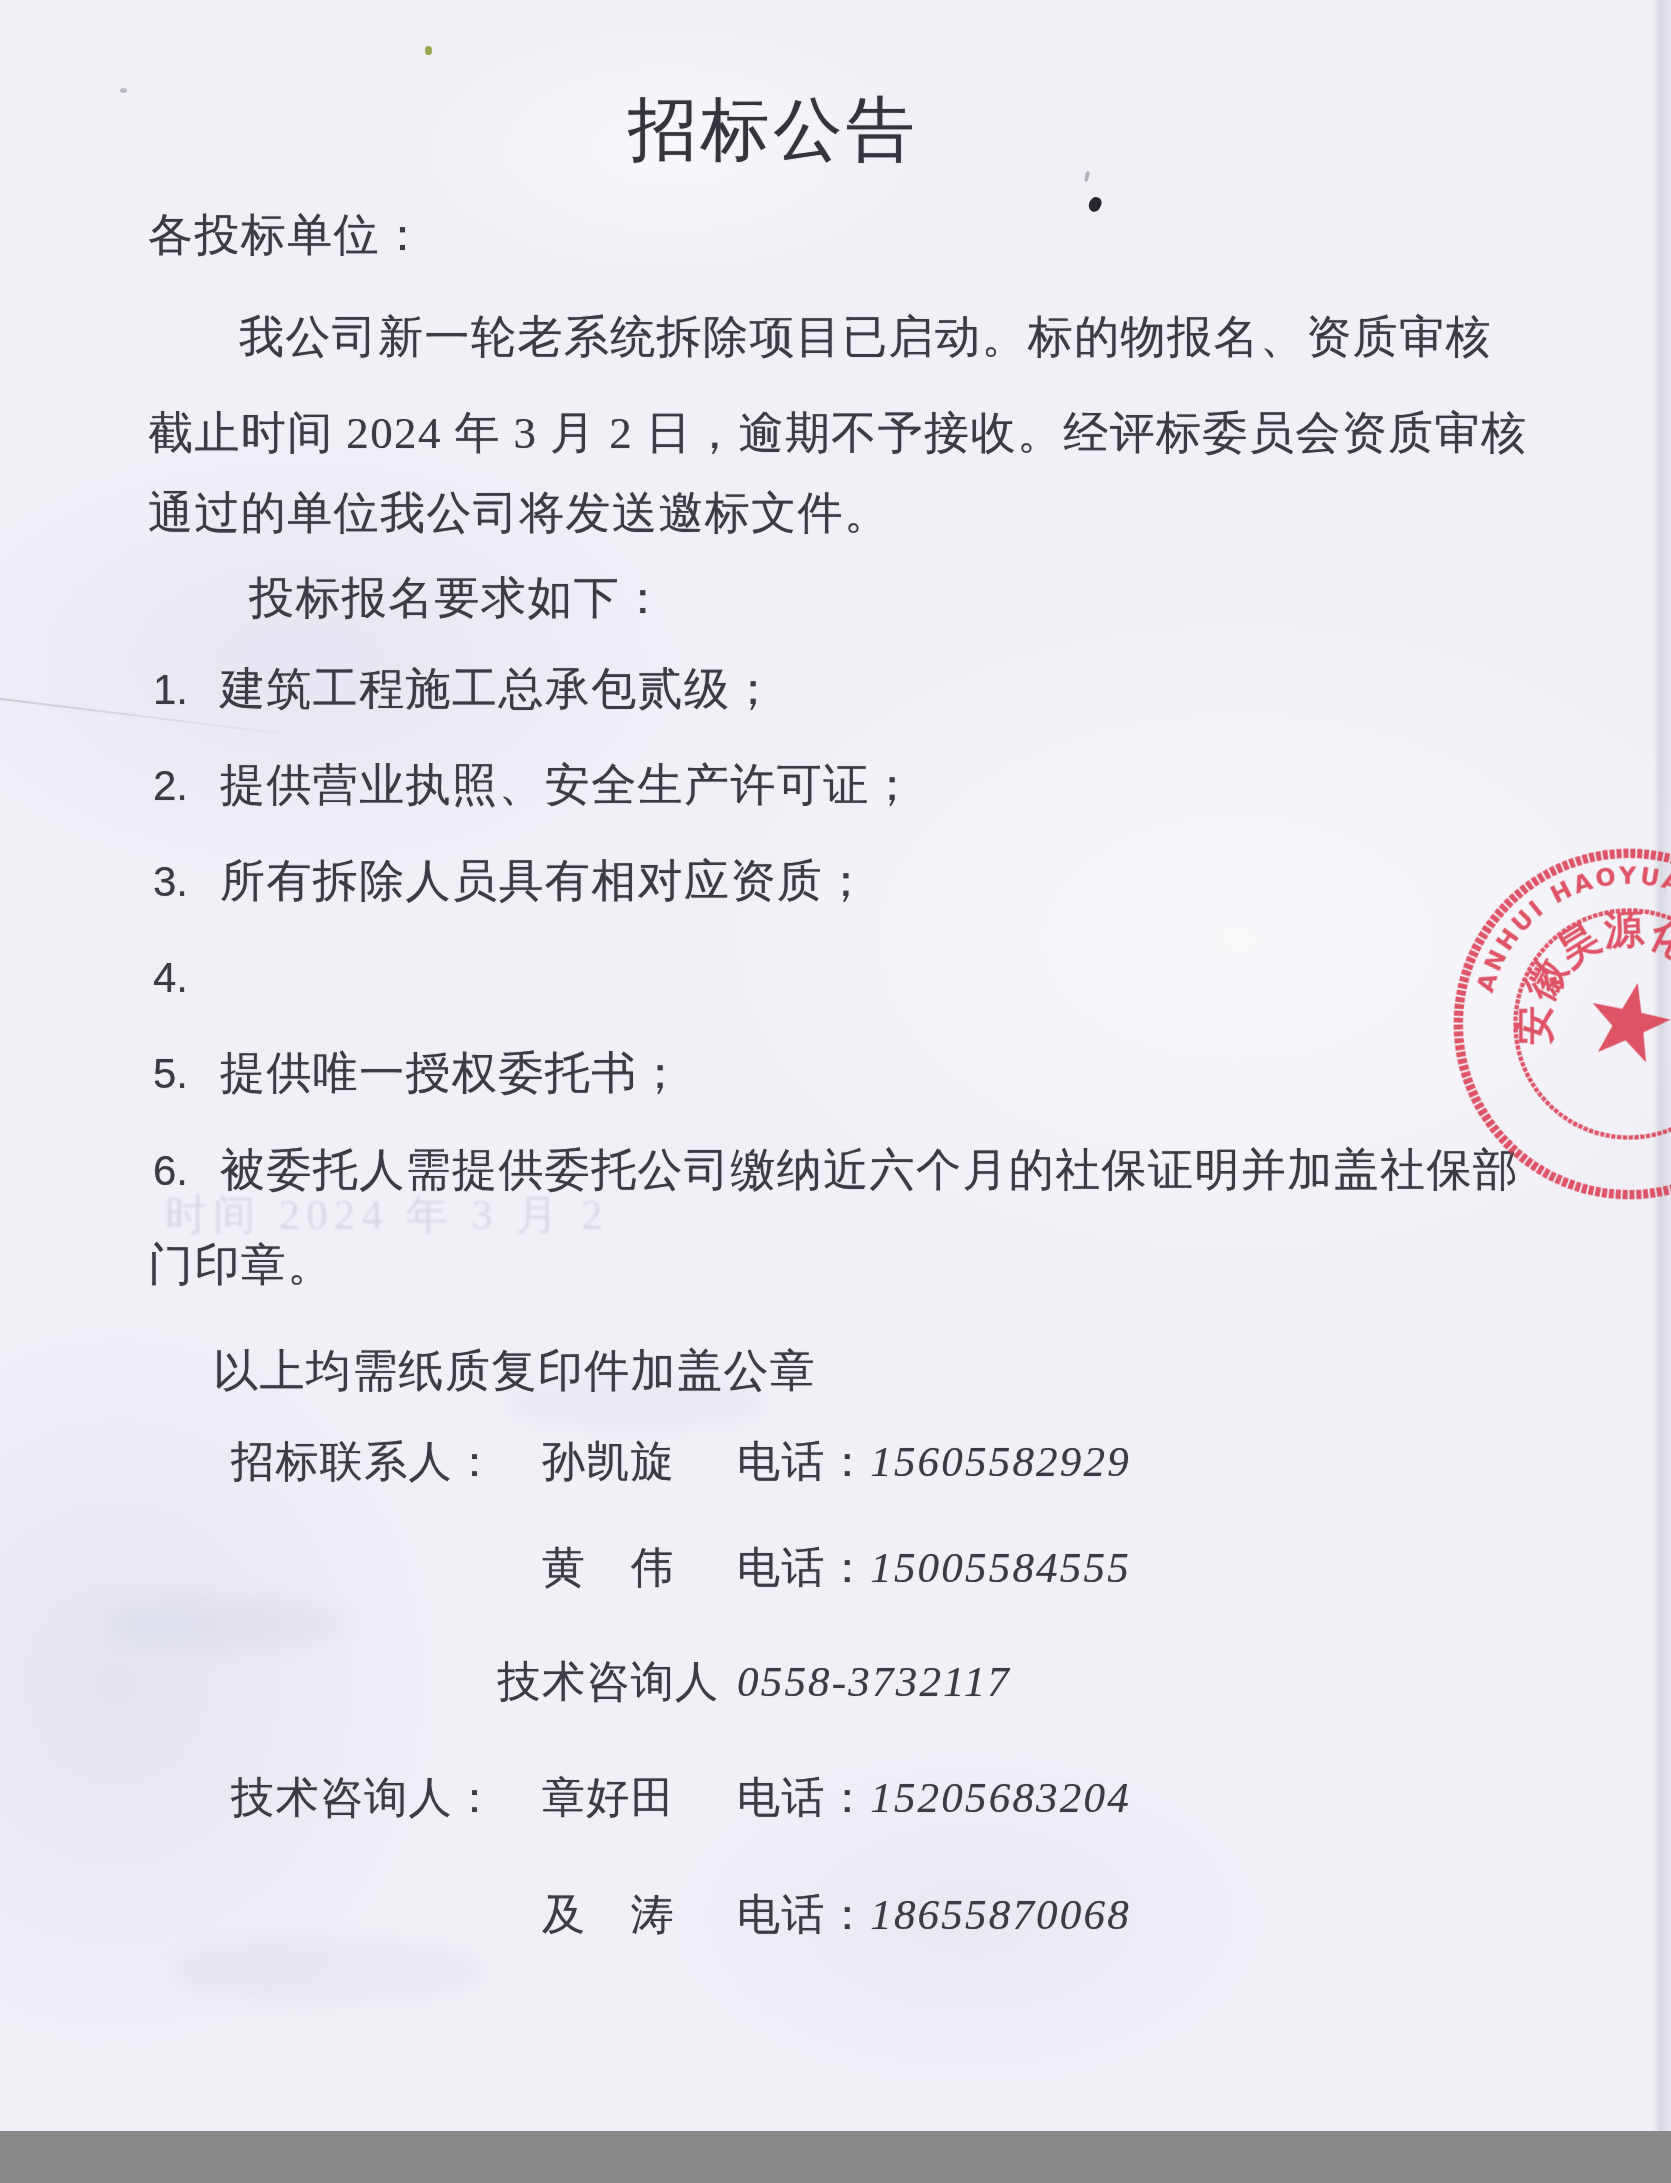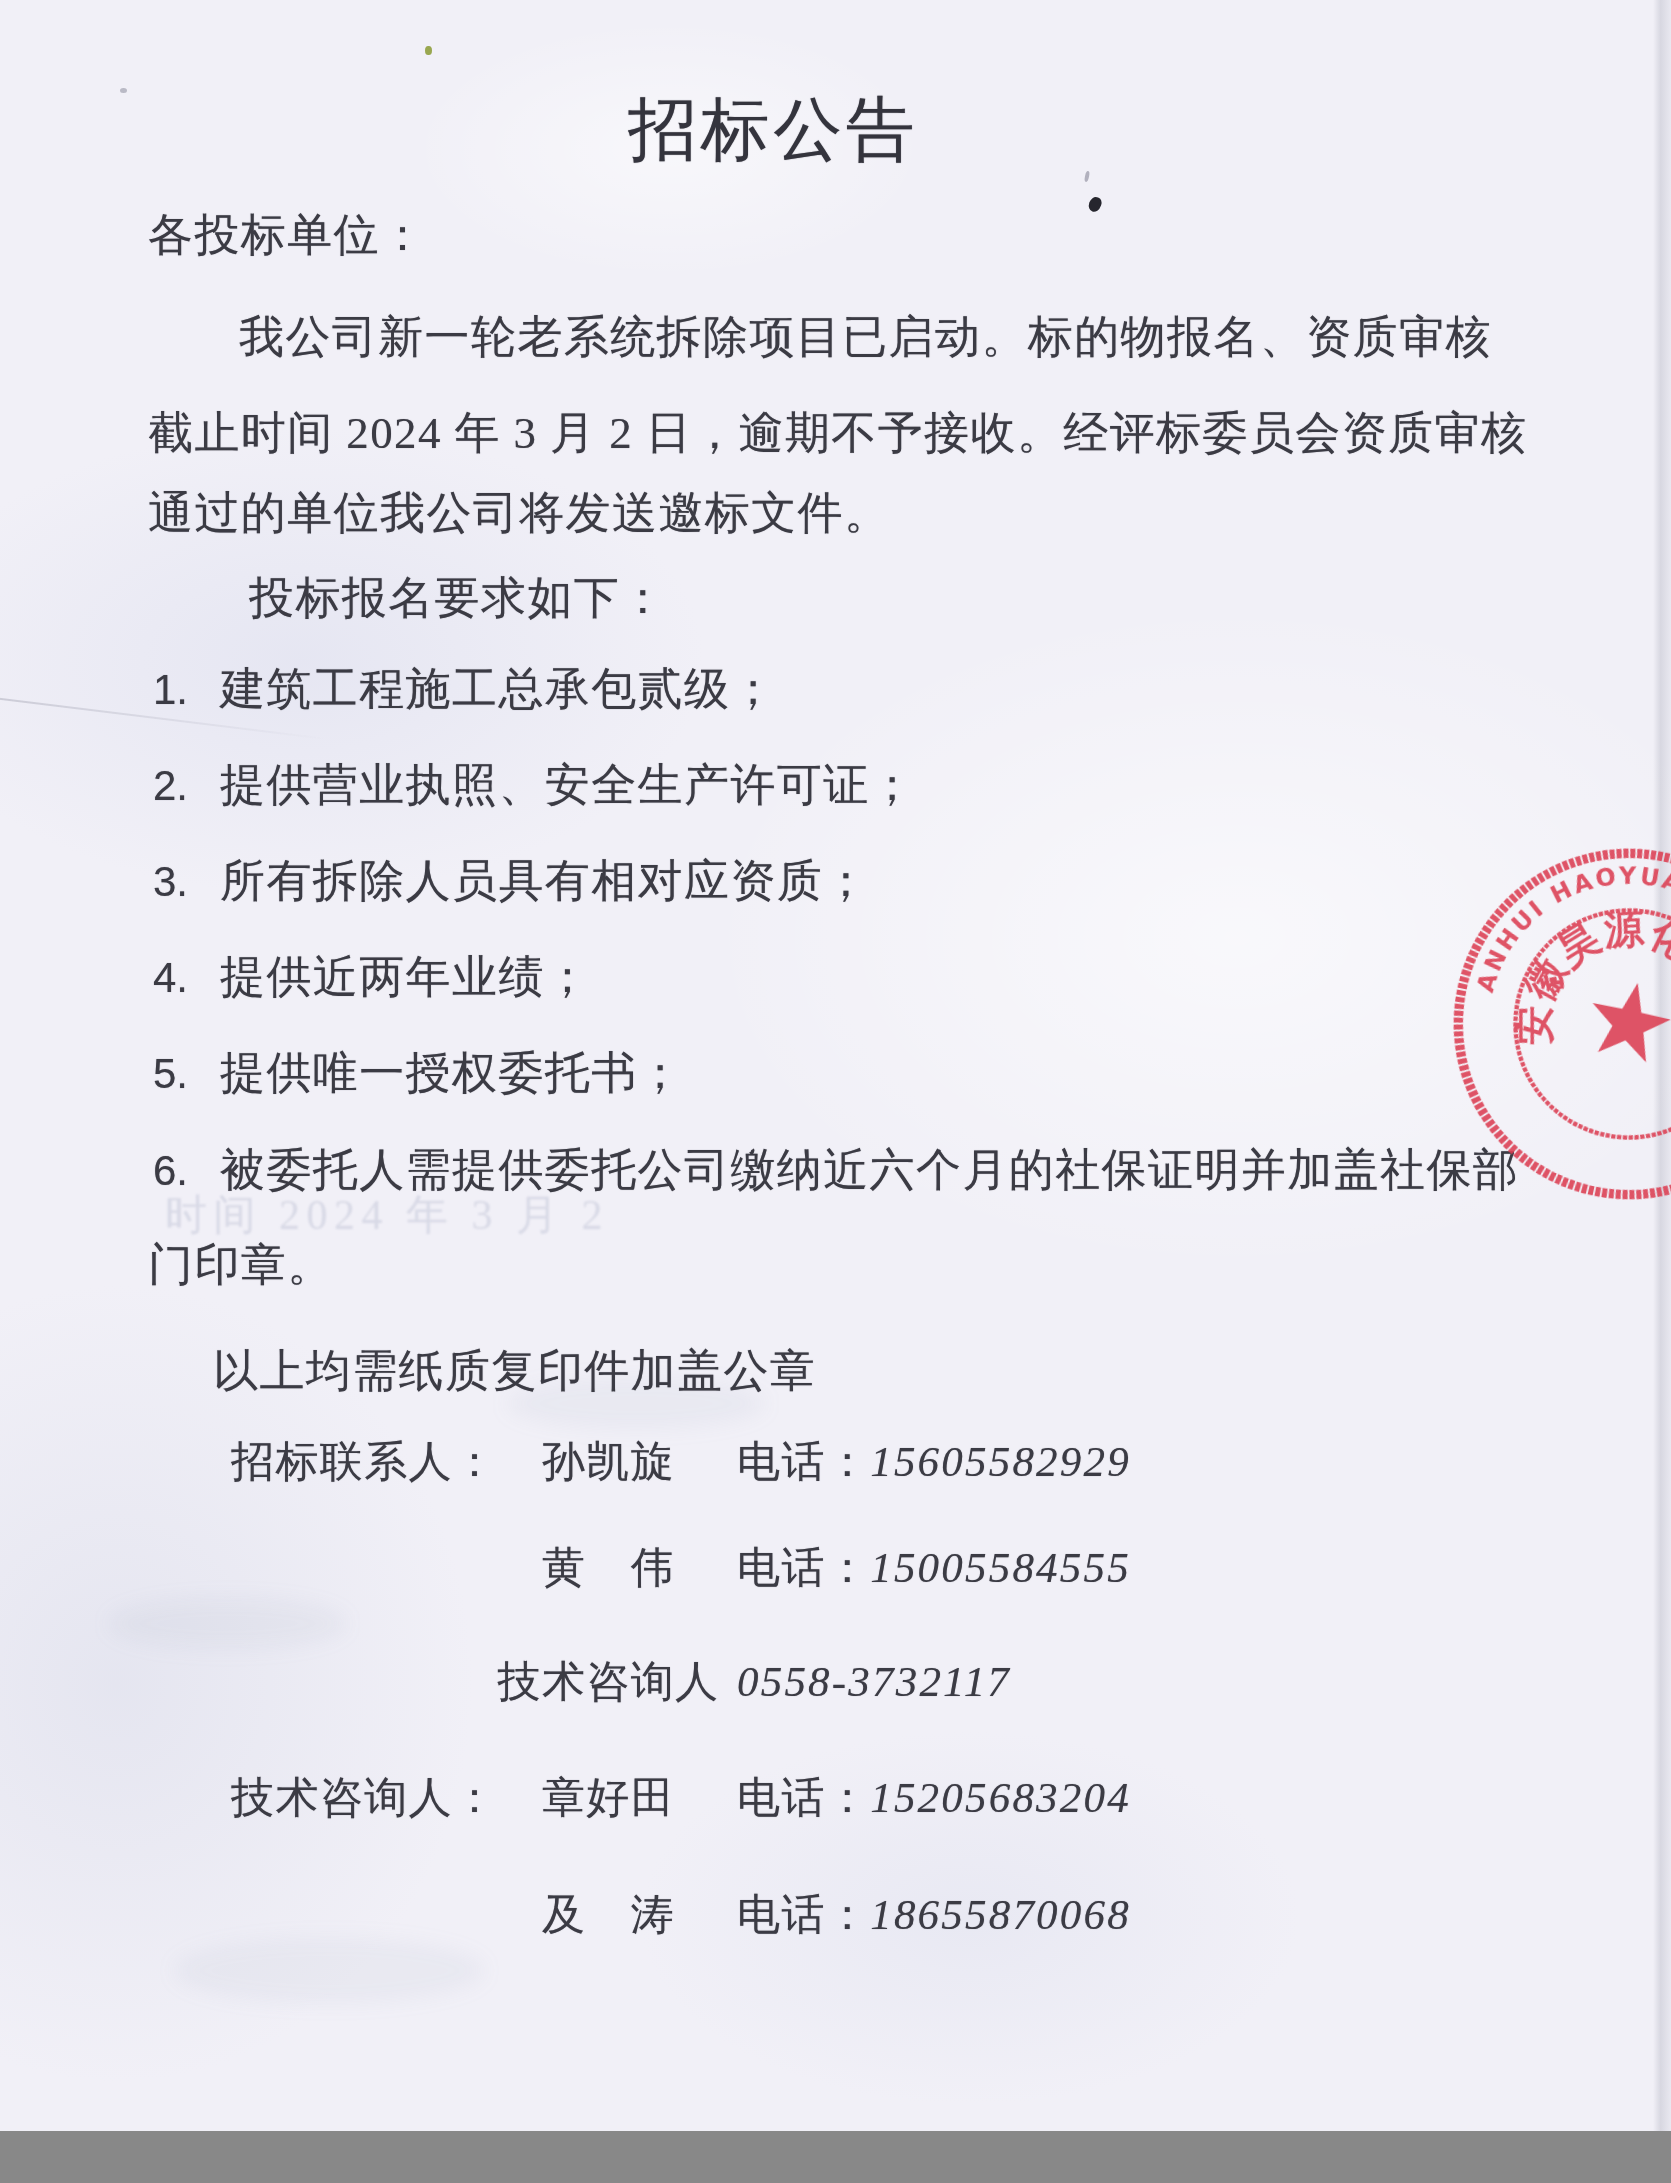--- a/index.html
+++ b/index.html
@@ -94,21 +94,20 @@
   <div class="req-row" style="top:758px">
     <span class="req-num">2.</span>
     <span class="req-text">提供营业执照、安全生产许可证；</span>
   </div>
   <div class="req-row" style="top:854px">
     <span class="req-num">3.</span>
     <span class="req-text">所有拆除人员具有相对应资质；</span>
   </div>
   <div class="req-row" style="top:950px">
     <span class="req-num">4.</span>
-    <span class="req-text">提供近两年业绩；</span>
   </div>
   <div class="req-row" style="top:1046px">
     <span class="req-num">5.</span>
     <span class="req-text">提供唯一授权委托书；</span>
   </div>
   <div class="req-row" style="top:1143px">
     <span class="req-num">6.</span>
     <span class="req-text">被委托人需提供委托公司缴纳近六个月的社保证明并加盖社保部</span>
   </div>
 

